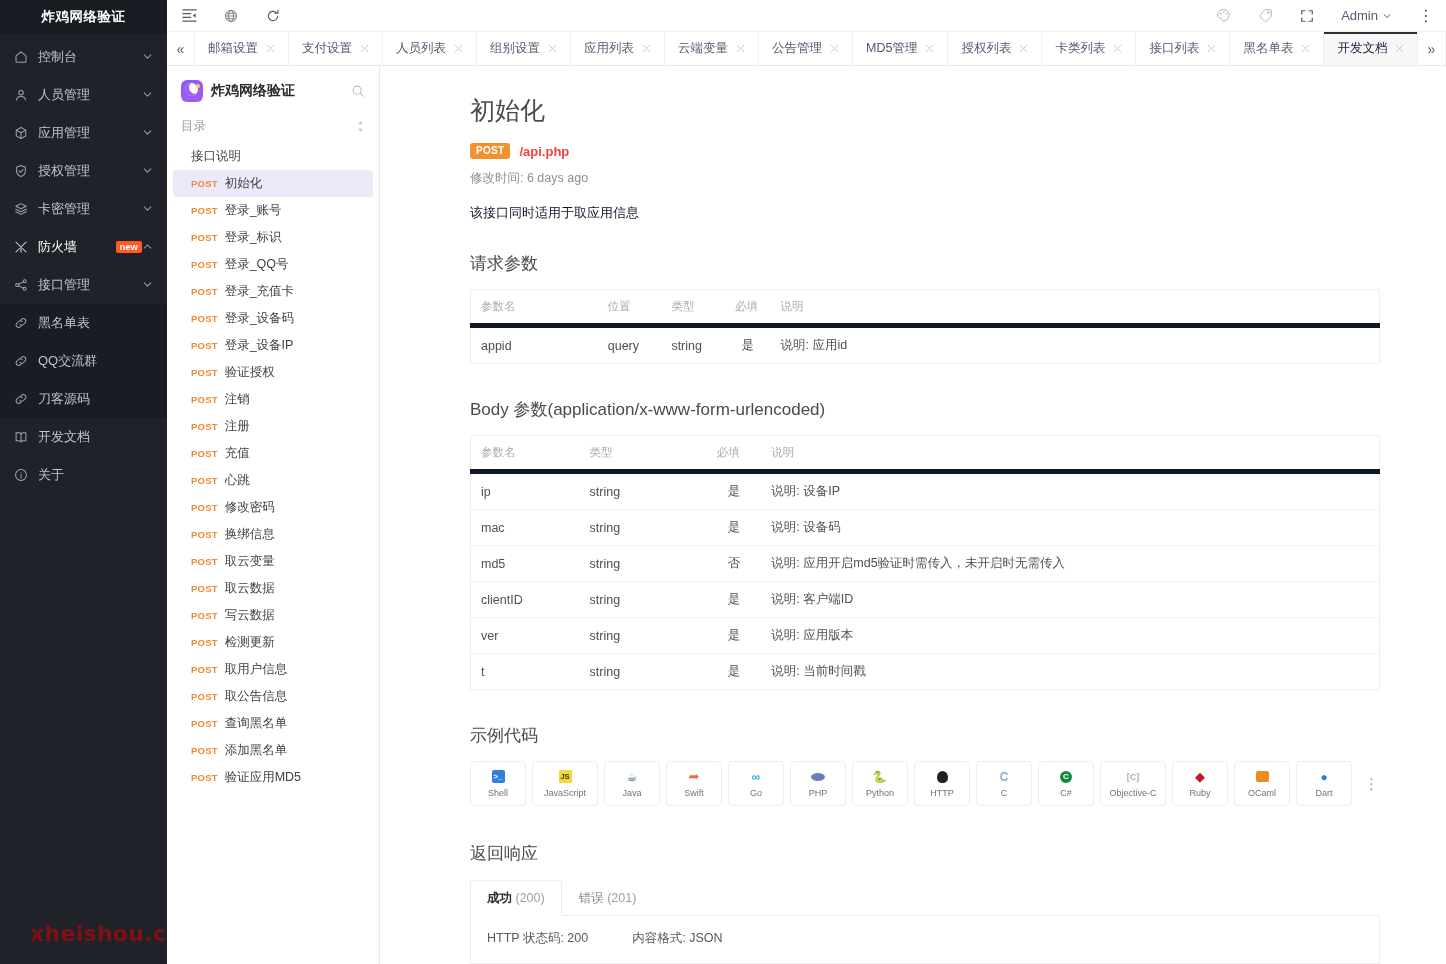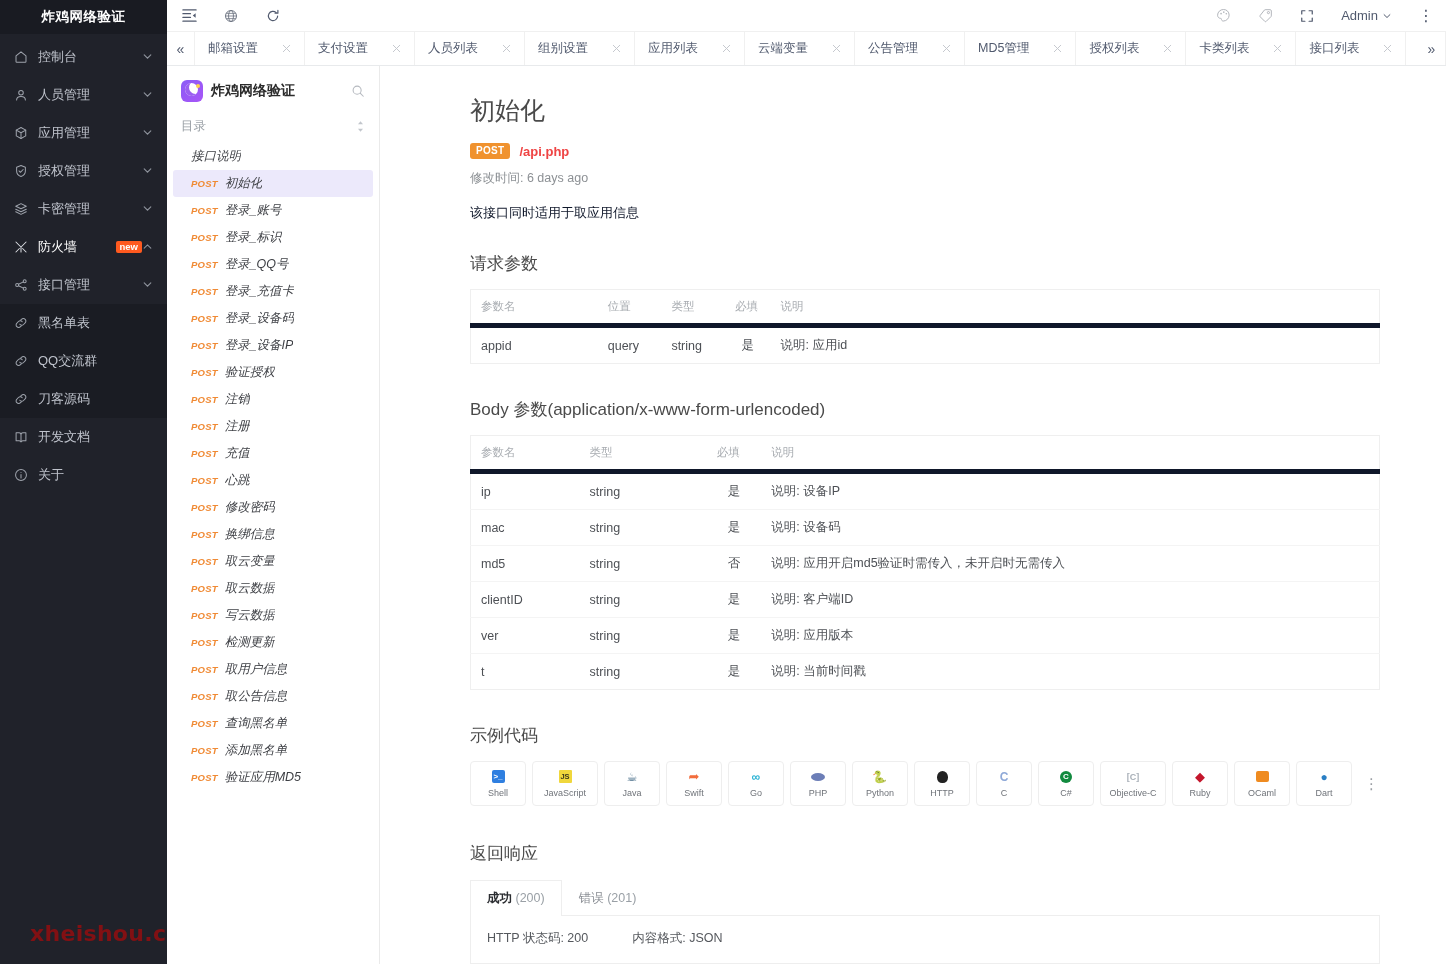--- a/index.html
+++ b/index.html
@@ -59,21 +59,21 @@
     height: 34px; background: #fff; display: flex; align-items: stretch;
     border-bottom: 1px solid #e8eaec; overflow: hidden;
   }
   .tab-nav {
     width: 28px; min-width: 28px; display: flex; align-items: center;
     justify-content: center; color: #515a6e; font-size: 14px; cursor: pointer;
     border-right: 1px solid #f0f0f0;
   }
   .tabs { display: flex; flex: 1; min-width: 0; overflow: hidden; }
   .tab {
-    display: flex; align-items: center; gap: 24px; padding: 0 13px;
+    display: flex; align-items: center; gap: 8px; padding: 0 13px;
     font-size: 12.5px; color: #515a6e; border-right: 1px solid #f0f0f0;
     cursor: pointer; white-space: nowrap; position: relative; background: #fff; text-align: right;
   }
   .tab .x { color: #c5c8ce; font-size: 12px; line-height: 1; }
   .tab.active { background: #f7f7f7; color: #17233d; }
   .tab.active:before {
     content: ""; position: absolute; left: 0; right: 0; top: 0; height: 2px;
     background: #2d2f35;
   }
 
@@ -105,21 +105,20 @@
     display: flex; align-items: center; padding: 6px 14px 8px 14px;
     font-size: 12.5px; color: #9aa0a6;
   }
   .doc-catalog .sortico { margin-left: auto; color: #b9bec4; font-size: 10px;
                           line-height: .9; text-align: center; }
   .doc-list { flex: 1; overflow: hidden; padding-bottom: 10px; }
   .doc-item {
     height: 27px; display: flex; align-items: center; padding: 0 10px 0 18px;
     font-size: 12.5px; color: #3d3f44; cursor: pointer; border-radius: 3px;
     margin: 0 6px;
-    font-style: italic;
   }
   .doc-item.active { background: #ece9fb; }
   .doc-item .m {
     color: #f08a34; font-size: 9.5px; font-weight: 700; margin-right: 7px;
     letter-spacing: .2px; font-family: "Liberation Sans", sans-serif;
   }
   .doc-item .t { white-space: nowrap; overflow: hidden; text-overflow: ellipsis; }
 
   
   .main { flex: 1; overflow: hidden; background: #fff; padding: 28px 66px 0 90px; min-width: 0; }

